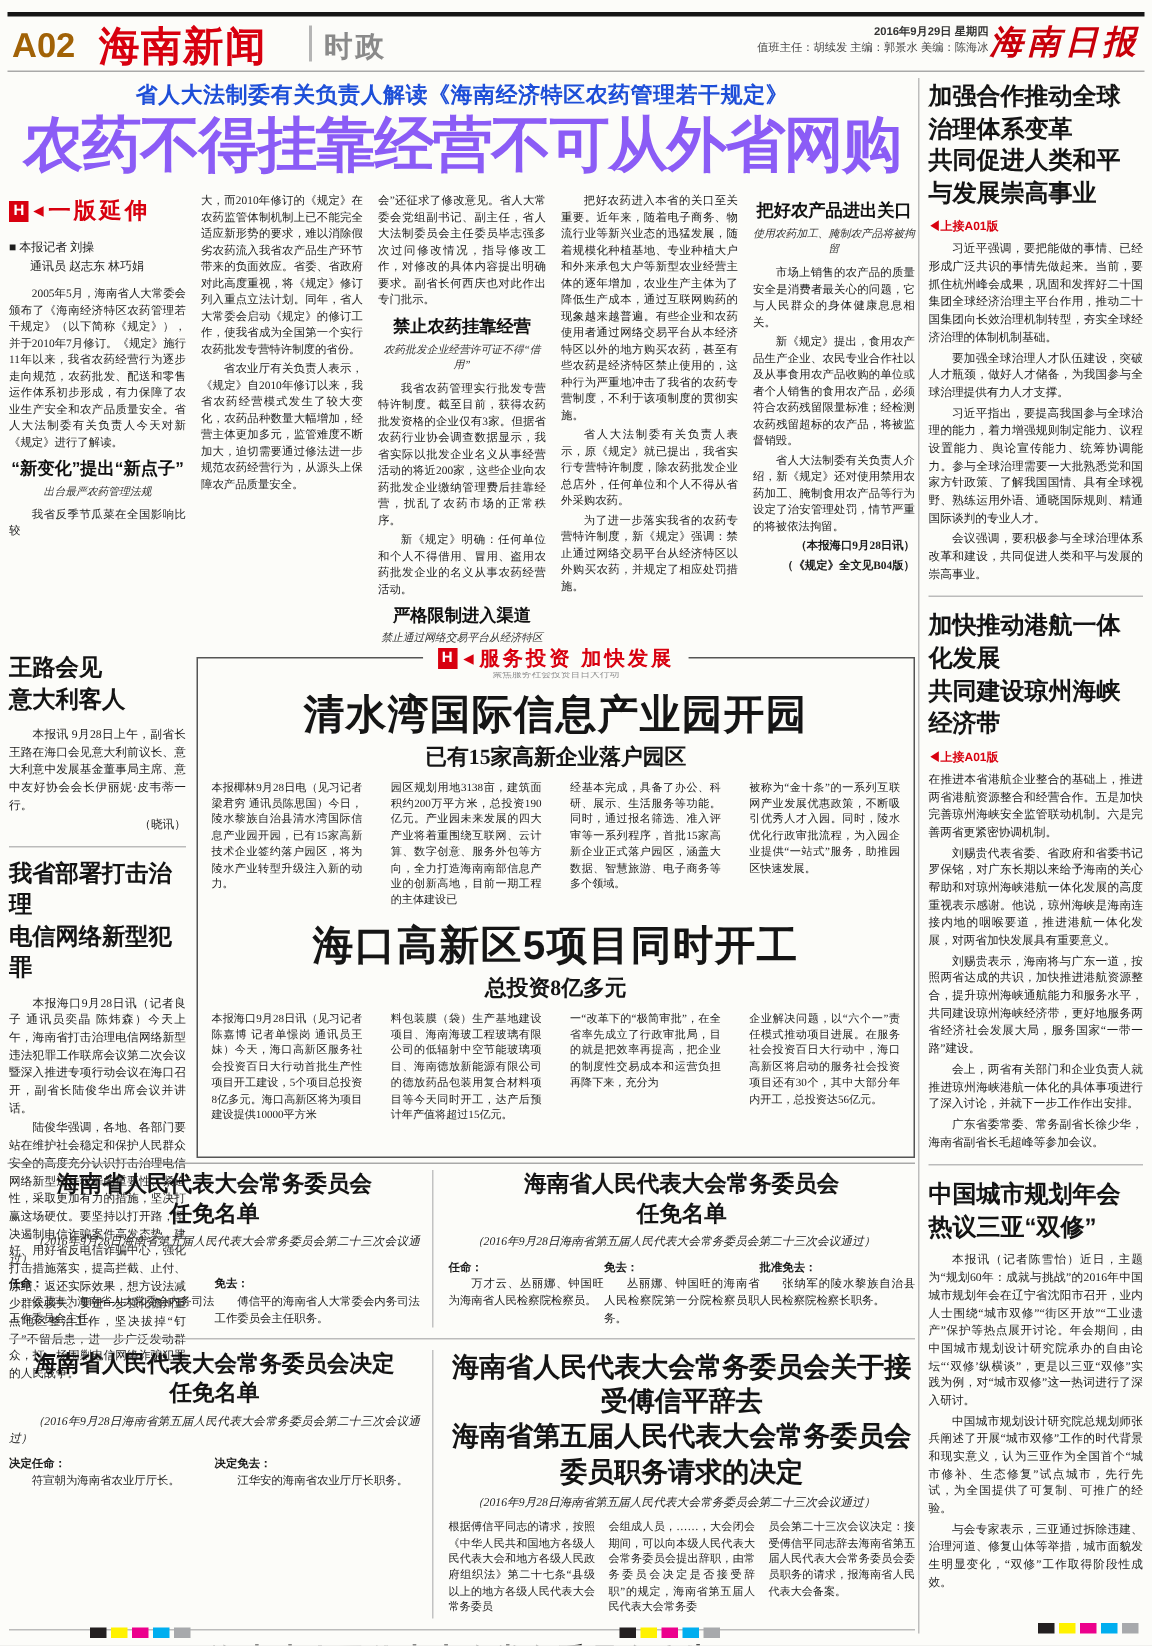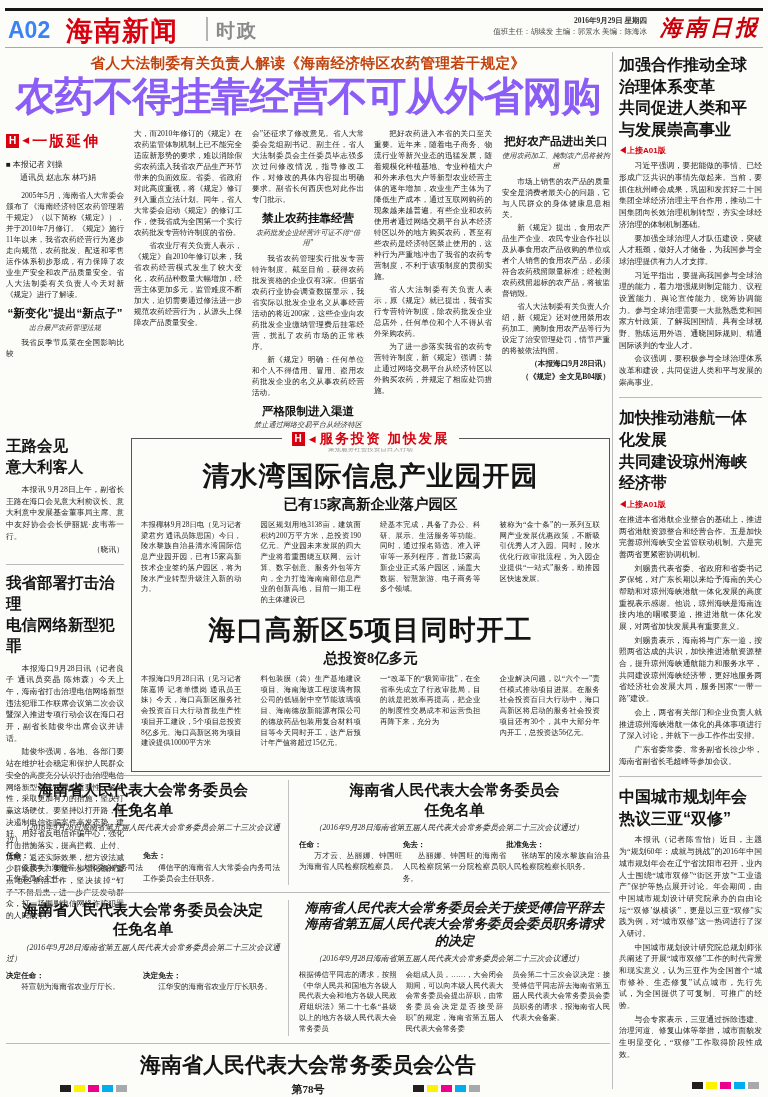--- a/index.html
+++ b/index.html
@@ -3,39 +3,39 @@
 <meta charset="utf-8">
 <style>
   html,body{margin:0;padding:0;background:#e8e8e4;}
   .page{position:relative;width:768px;height:1097px;background:#fcfcf9;margin:0 auto;
         font-family:"Liberation Serif", serif;color:#1d1d1d;overflow:hidden;}
   [data-name]{box-sizing:border-box;}
   
   .topline{position:absolute;left:5px;right:5px;top:8px;border-top:3px solid #161616;}
   .hdr{position:absolute;left:8px;top:15px;width:752px;height:30px;}
   .pageno{position:absolute;left:0;top:2px;font-family:"Liberation Sans",sans-serif;
-          font-size:23px;font-weight:bold;color:#3b82f6;text-align:right;}
+          font-size:23px;font-weight:bold;color:#a16207;text-align:right;}
   .secttl{position:absolute;left:58px;top:-2px;font-family:"Liberation Sans",sans-serif;
           font-size:27px;font-weight:900;color:#d8000f;letter-spacing:1px;}
   .sectbar{position:absolute;left:198px;top:2px;height:24px;border-left:2px solid #b5b5b5;}
   .subsect{position:absolute;left:208px;top:3px;font-family:"Liberation Sans",sans-serif;
            font-size:19px;font-weight:bold;color:#8a8a8a;letter-spacing:2px;}
-  .hinfo{position:absolute;right:113px;top:0;text-align:right;font-family:Liberation Serif, serif;
+  .hinfo{position:absolute;right:101px;top:0;text-align:right;font-family:Liberation Sans, sans-serif;
          font-size:7.5px;line-height:1.5;color:#444;}
   .hinfo .d{font-weight:bold;color:#333;}
   .masthead{position:absolute;right:0;top:-2px;color:#c8000a;font-size:22px;font-weight:bold;
             font-style:italic;letter-spacing:3px;font-family:"DejaVu Serif",serif;}
   .hdrule{position:absolute;left:5px;right:5px;top:47px;border-top:1px solid #a9a9a9;}
   
   p{margin:0 0 2px 0;text-indent:2em;text-align:justify;}
   p.cont{text-indent:0;}
   
   .lead{position:absolute;left:6px;top:54px;width:604px;}
   .kicker{text-align:center;font-family:"Liberation Sans",sans-serif;font-weight:bold;
-          font-size:14.5px;letter-spacing:.5px;color:#c2410c;}
+          font-size:14.5px;letter-spacing:.5px;color:#1d4ed8;}
   .bigh{text-align:center;font-family:Liberation Serif, serif;font-weight:900;
         font-size:40px;letter-spacing:-1px;line-height:1.05;color:#8b5cf6;margin-top:3px;}
   .leadcols{display:flex;gap:10px;margin-top:10px;}
   .lc{font-size:7.6px;line-height:1.45;}
   .lc0{width:118px;flex:none;}
   .lc1{width:108px;flex:none;}
   .lc2{width:112px;flex:none;}
   .lc3{width:118px;flex:none;}
   .lc4{flex:1;}
   .brandrow{display:flex;align-items:center;gap:3px;margin:2px 0 7px 0;}
@@ -76,21 +76,21 @@
   .svccols{display:flex;gap:19px;padding:0 9px;font-size:7.4px;line-height:1.45;}
   .svccols .c{flex:1;}
   
   .botrule{position:absolute;left:5px;width:605px;border-top:1px solid #a9a9a9;}
   .bottom{position:absolute;left:6px;top:780px;width:604px;}
   .brow{display:flex;}
   .bl{width:282px;flex:none;padding-right:8px;}
   .br{flex:1;border-left:1px solid #c2c2c2;padding-left:10px;}
   .btitle{text-align:center;font-family:"Liberation Sans",sans-serif;font-weight:900;
           font-size:15px;line-height:1.3;white-space:pre-line;color:#141414;margin-bottom:3px;}
-  .btitle.sm{font-size:13px;font-style:italic;}
+  .btitle.sm{font-size:18px;}
   .bdate{font-size:7.8px;font-style:italic;margin-bottom:5px;text-indent:2em;text-align:justify;line-height:1.5;}
   .bitems{display:flex;font-size:7.6px;line-height:1.5;}
   .bitems .bi{flex:1;}
   .bi .lbl{font-weight:bold;display:block;}
   .bi .txt{display:block;text-indent:2em;text-align:justify;}
   .bcols{display:flex;gap:9px;font-size:7.4px;line-height:1.45;}
   .bcols .c{flex:1;}
   .rowdiv{border:0;border-top:1px solid #bbb;margin:7px 0;}
   
   .gg .btitle{font-size:21px;white-space:normal;}

